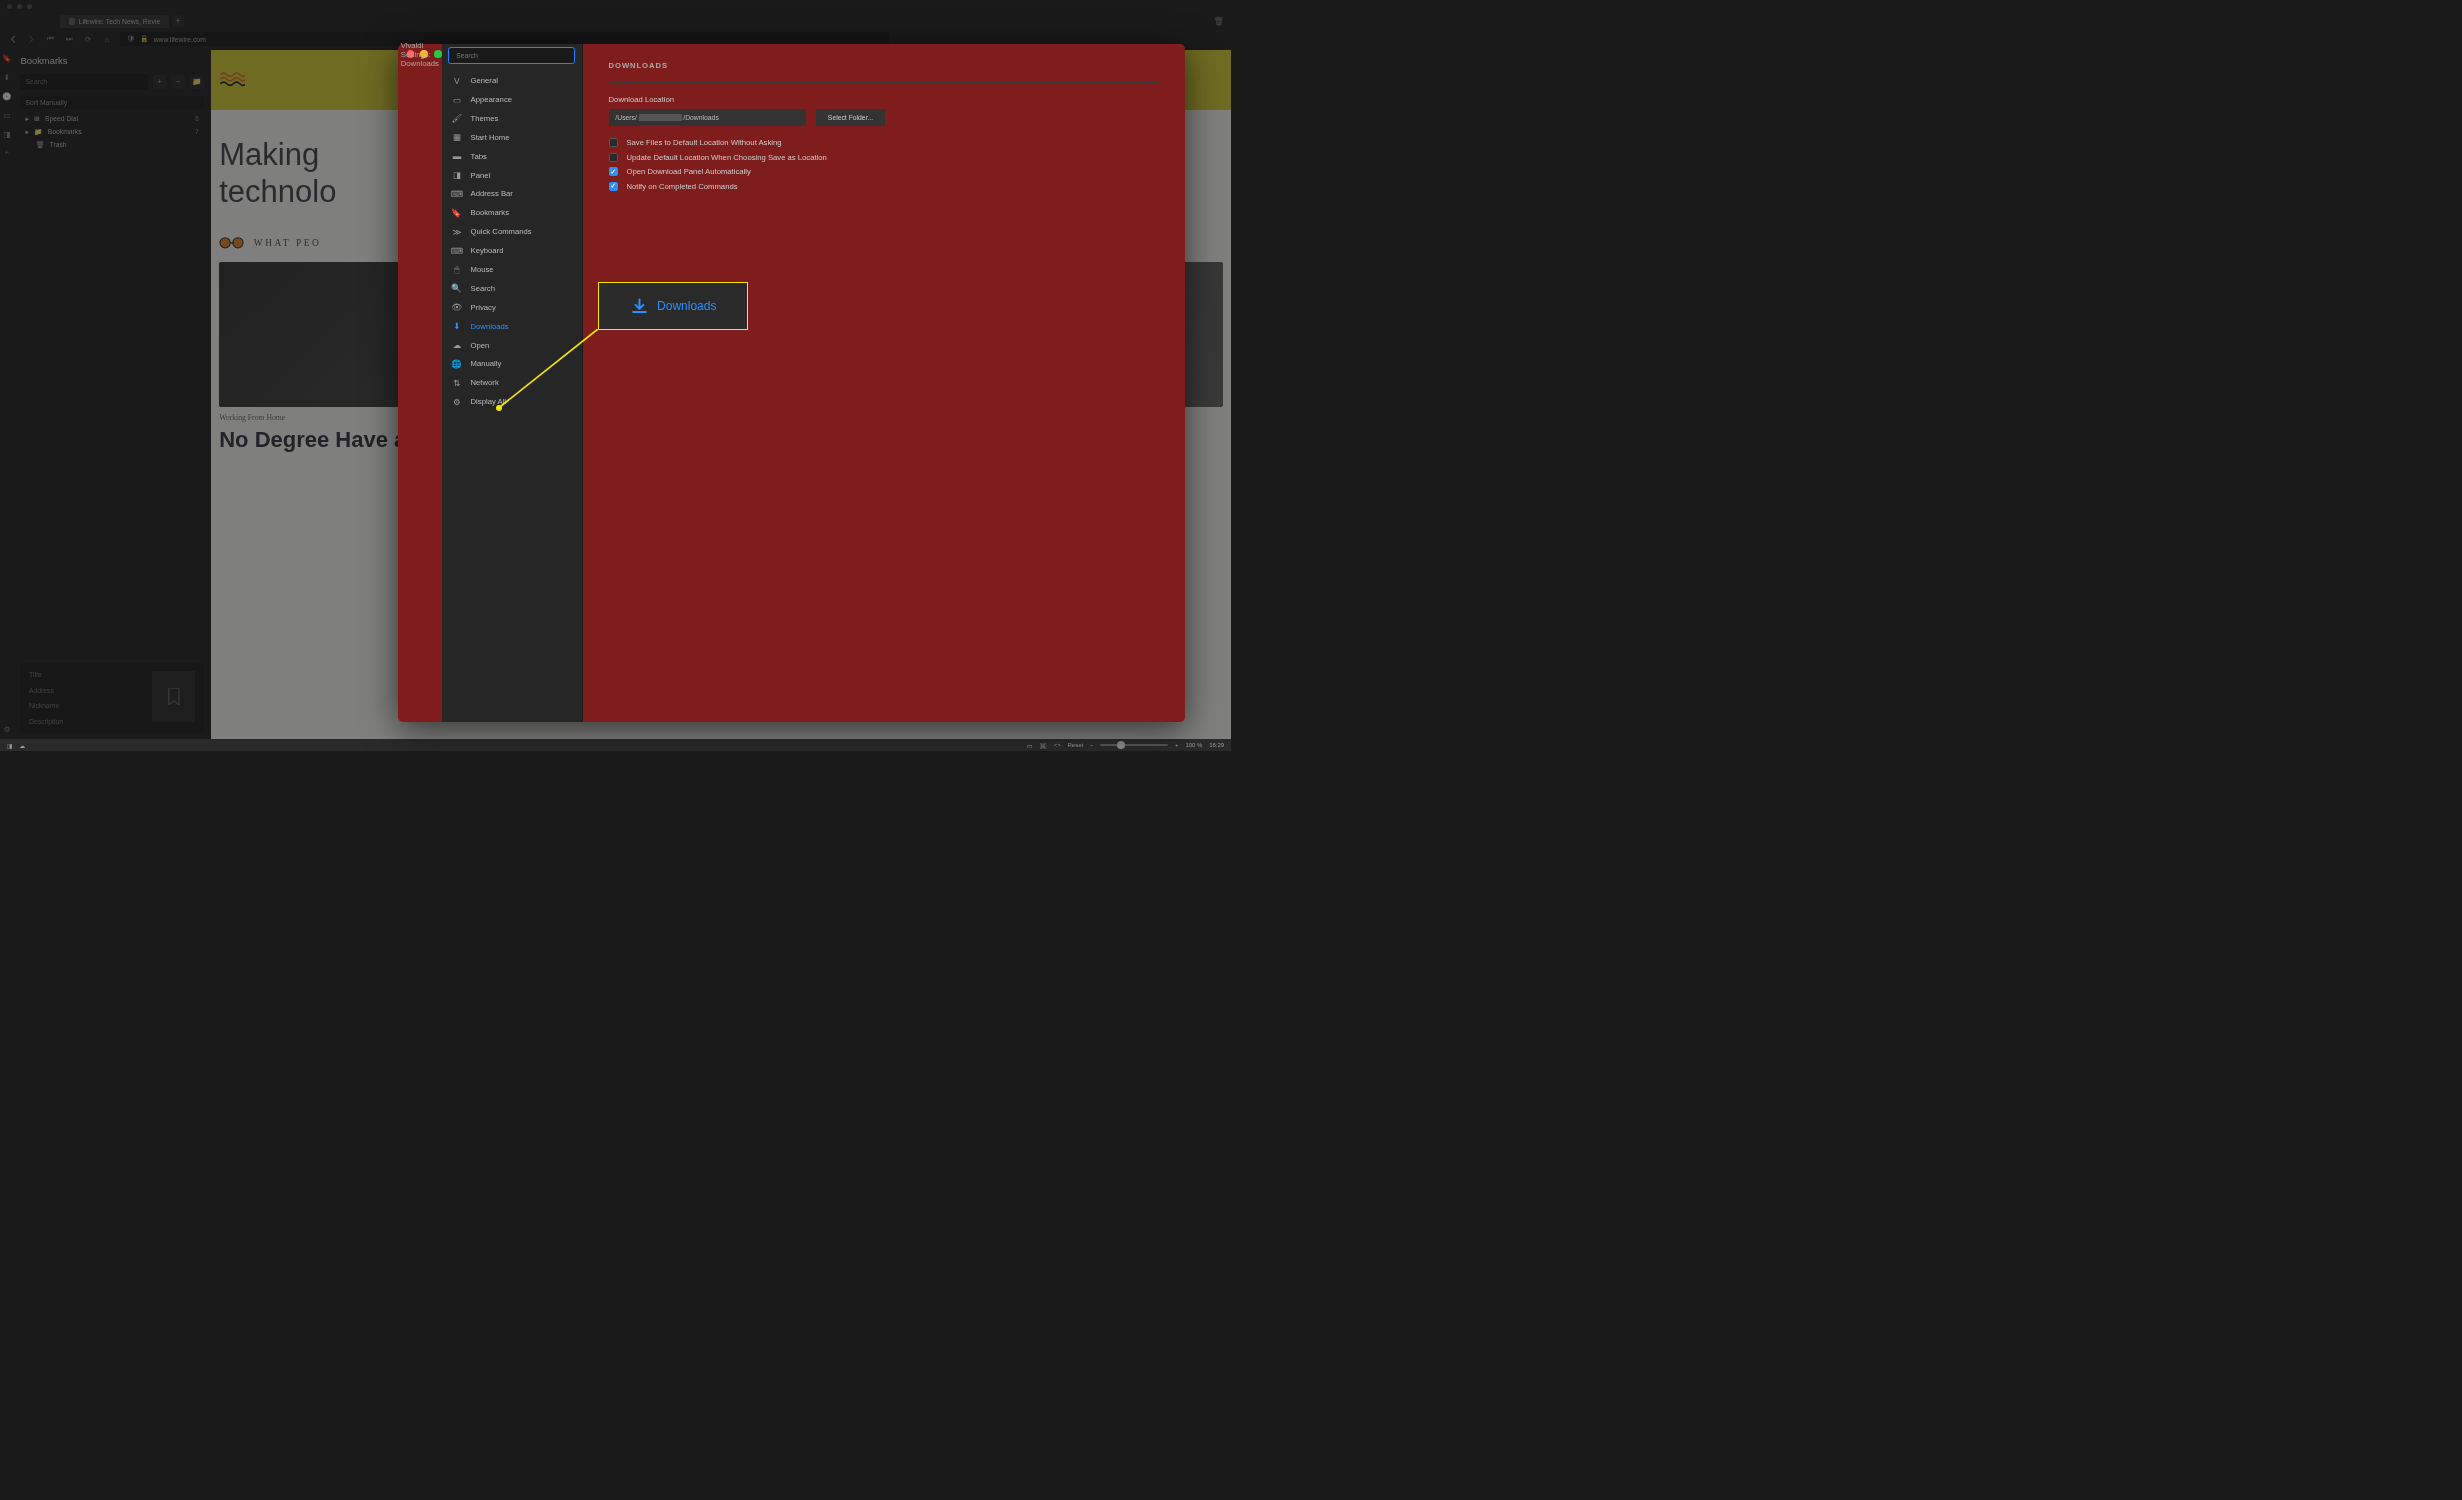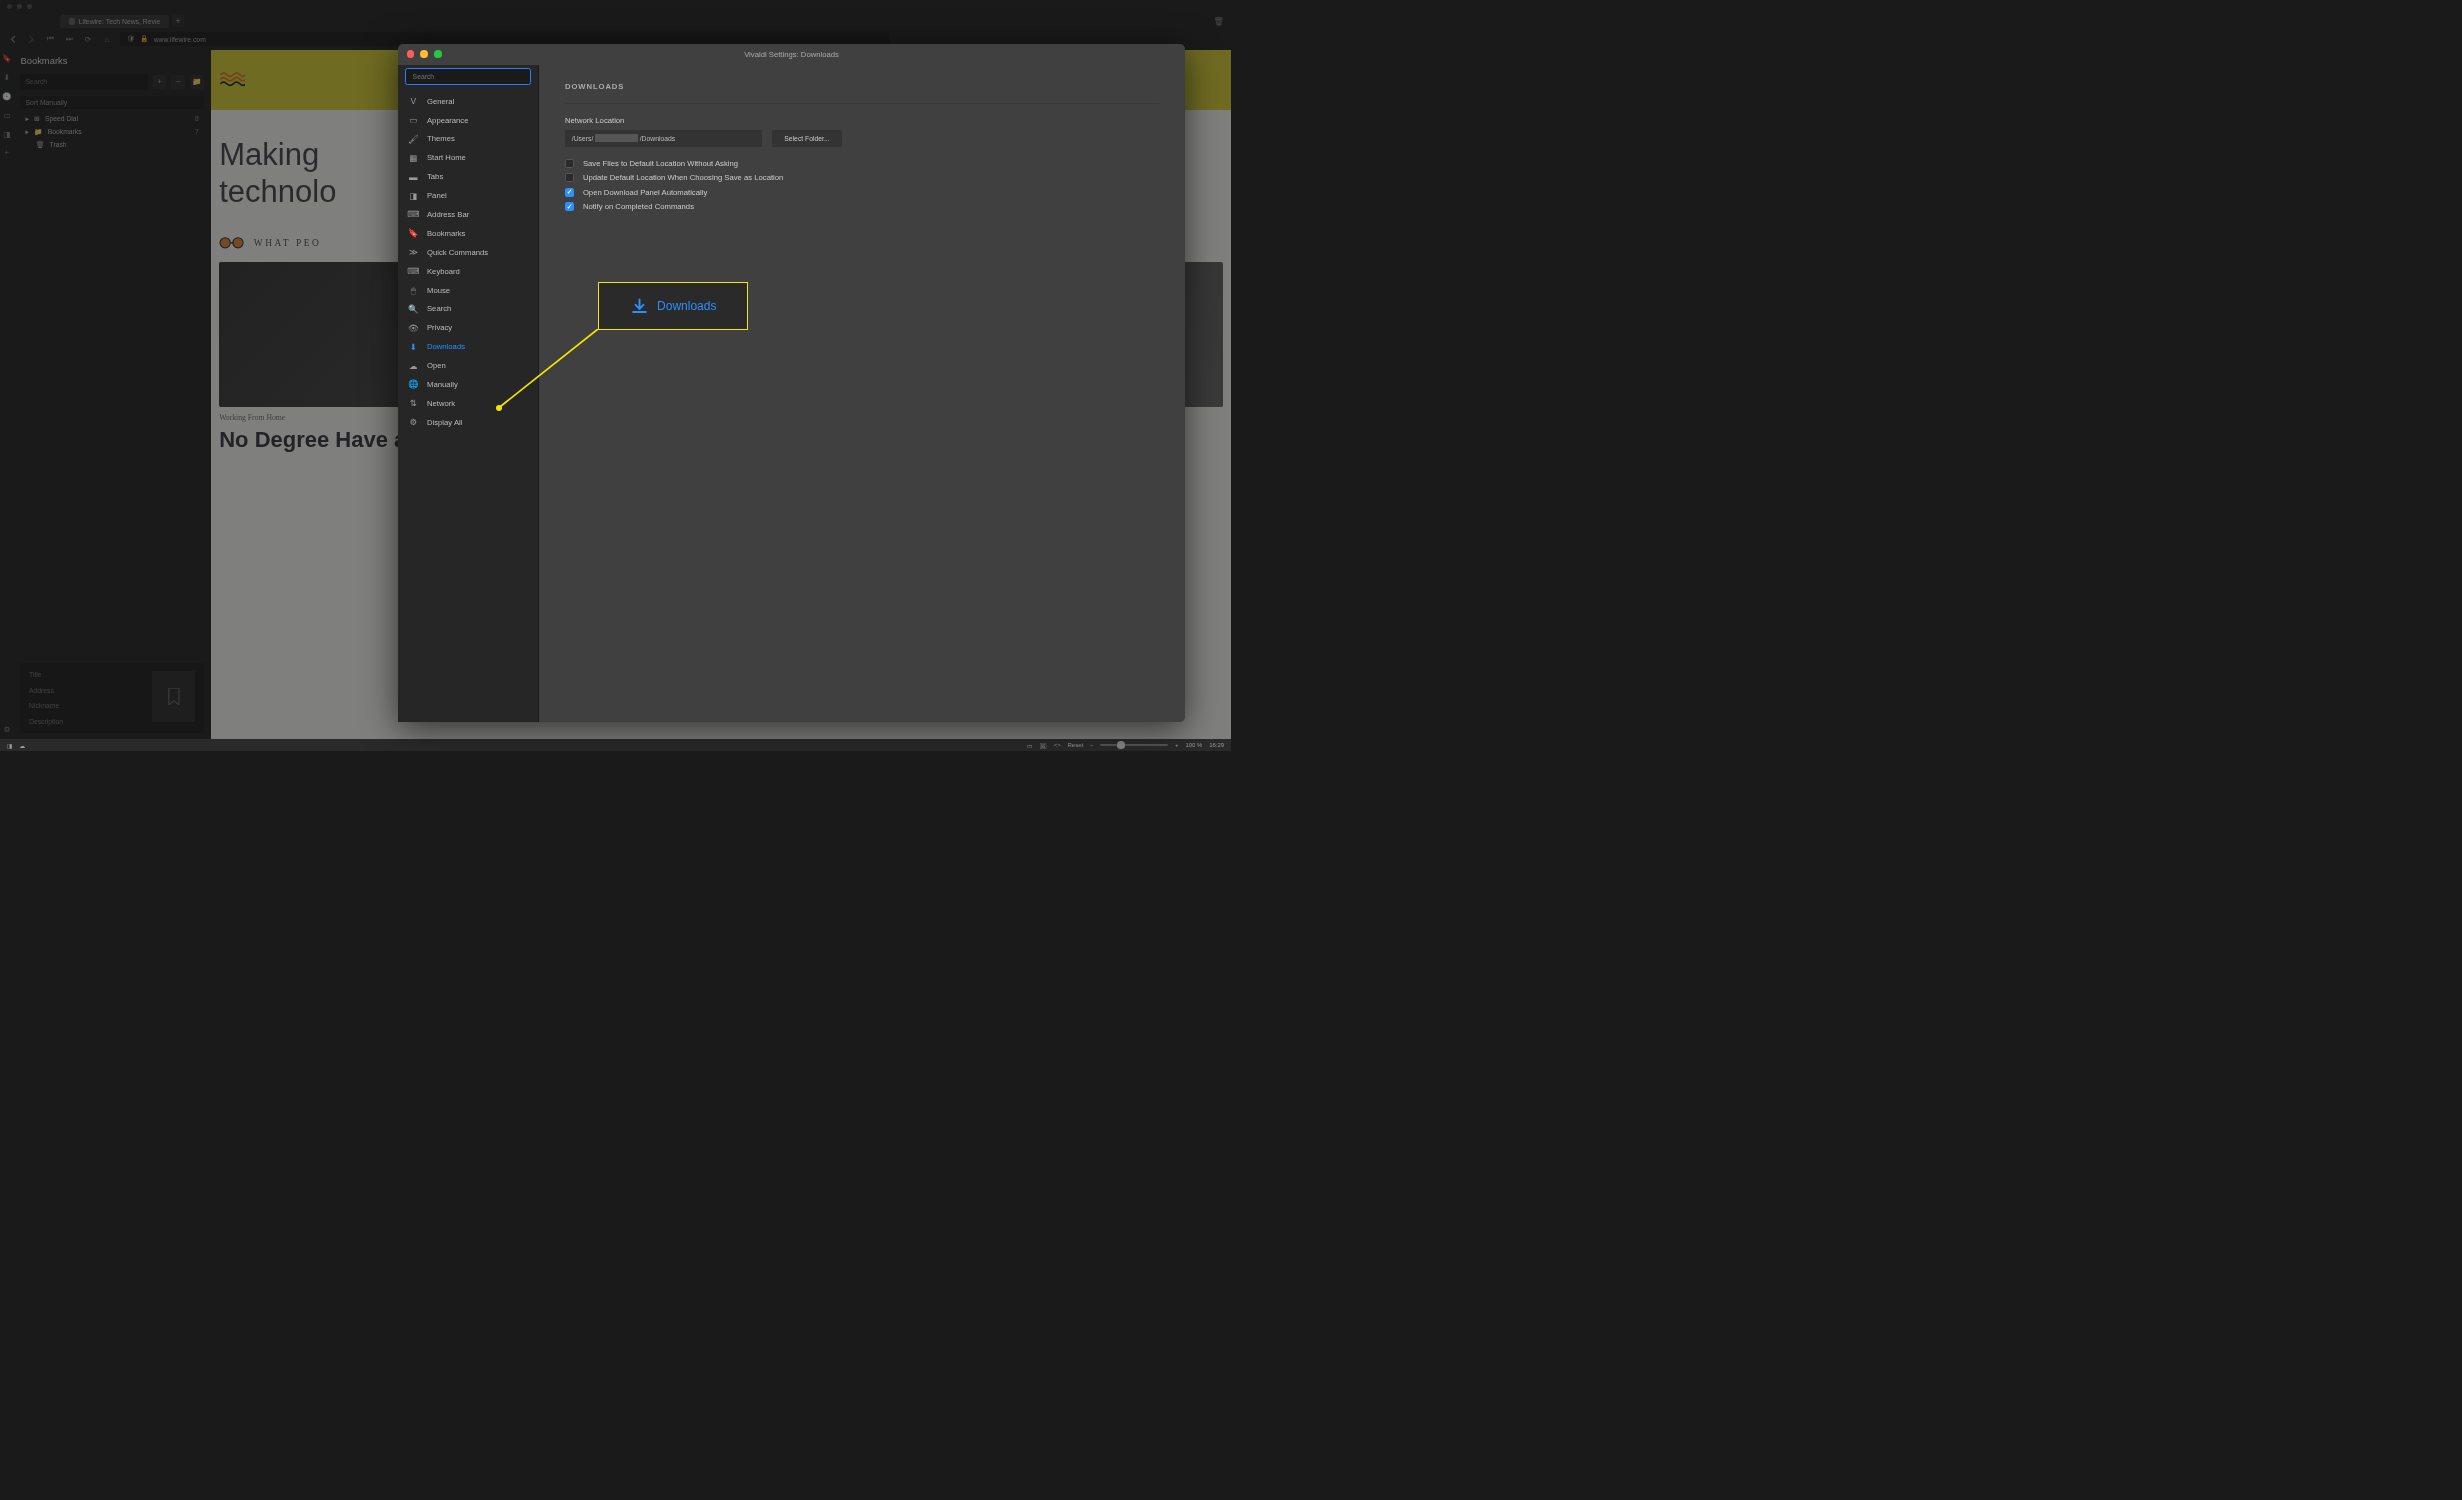--- a/index.html
+++ b/index.html
@@ -49,21 +49,21 @@
 .what-section { padding: 0 8.5px; display: flex; align-items: center; gap: 8.5px; }
 .what-text { font-size: 9.4px; letter-spacing: 2.6px; color: #555; font-family: Liberation Serif, serif; }
 .article-img { margin: 12px 8.5px 6.8px 8.5px; height: 145px; background: linear-gradient(135deg, #3a3a3a, #6a6a6a); border-radius: 1.7px; }
 .category-label { padding: 0 8.5px; font-size: 7.7px; color: #777; font-family: Georgia, serif; }
 .article-headline { padding: 5.1px 8.5px; font-family: Georgia, serif; font-size: 22px; color: #3a3a45; font-weight: bold; line-height: 1.1; }
 
 
 .overlay { position: absolute; inset: 0; background: rgba(10,10,10,0.5); pointer-events: none; }
 
 
-.settings-window { position: absolute; left: 398px; top: 44px; width: 787px; height: 678px; background: #404040; border-radius: 5.1px; box-shadow: 0 6.8px 34px rgba(0,0,0,0.6); display: flex; flex-direction: column; z-index: 10; }
+.settings-window { position: absolute; left: 398px; top: 44px; width: 787px; height: 678px; background: #7f1d1d; border-radius: 5.1px; box-shadow: 0 6.8px 34px rgba(0,0,0,0.6); display: flex; z-index: 10; }
 .settings-titlebar { height: 20.5px; display: flex; align-items: center; position: relative; }
 .settings-traffic { display: flex; gap: 6px; padding-left: 8.5px; }
 .tl { width: 7.7px; height: 7.7px; border-radius: 50%; }
 .tl-close { background: #ff5f57; }
 .tl-min { background: #febc2e; }
 .tl-max { background: #28c840; }
 .settings-title { position: absolute; left: 50%; transform: translateX(-50%); font-size: 7.7px; color: #aaa; }
 .settings-body { flex: 1; display: flex; }
 
 
@@ -312,21 +312,21 @@
         </div>
       <div class="sb-item">
           <span class="sb-icon">⚙</span>
           <span>Display All</span>
         </div>
     </div>
 
     <div class="settings-content">
       <div class="section-title">DOWNLOADS</div>
       <div class="section-divider"></div>
-      <div class="field-label">Network Location</div>
+      <div class="field-label">Download Location</div>
       <div class="location-row">
         <div class="location-input">
           <span>/Users/</span>
           <span class="redacted"></span>
           <span>/Downloads</span>
         </div>
         <button class="select-btn">Select Folder...</button>
       </div>
       <div class="checkbox-row">
         <div class="checkbox"></div>

